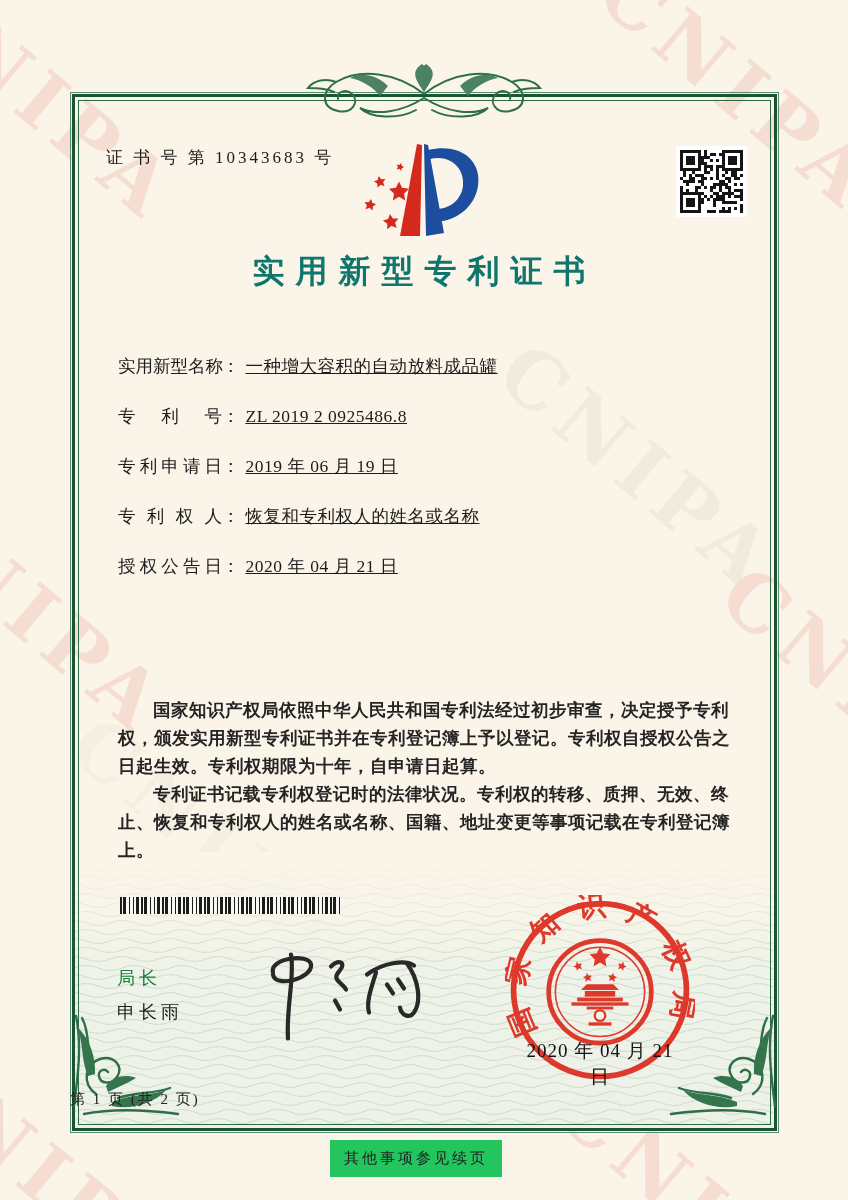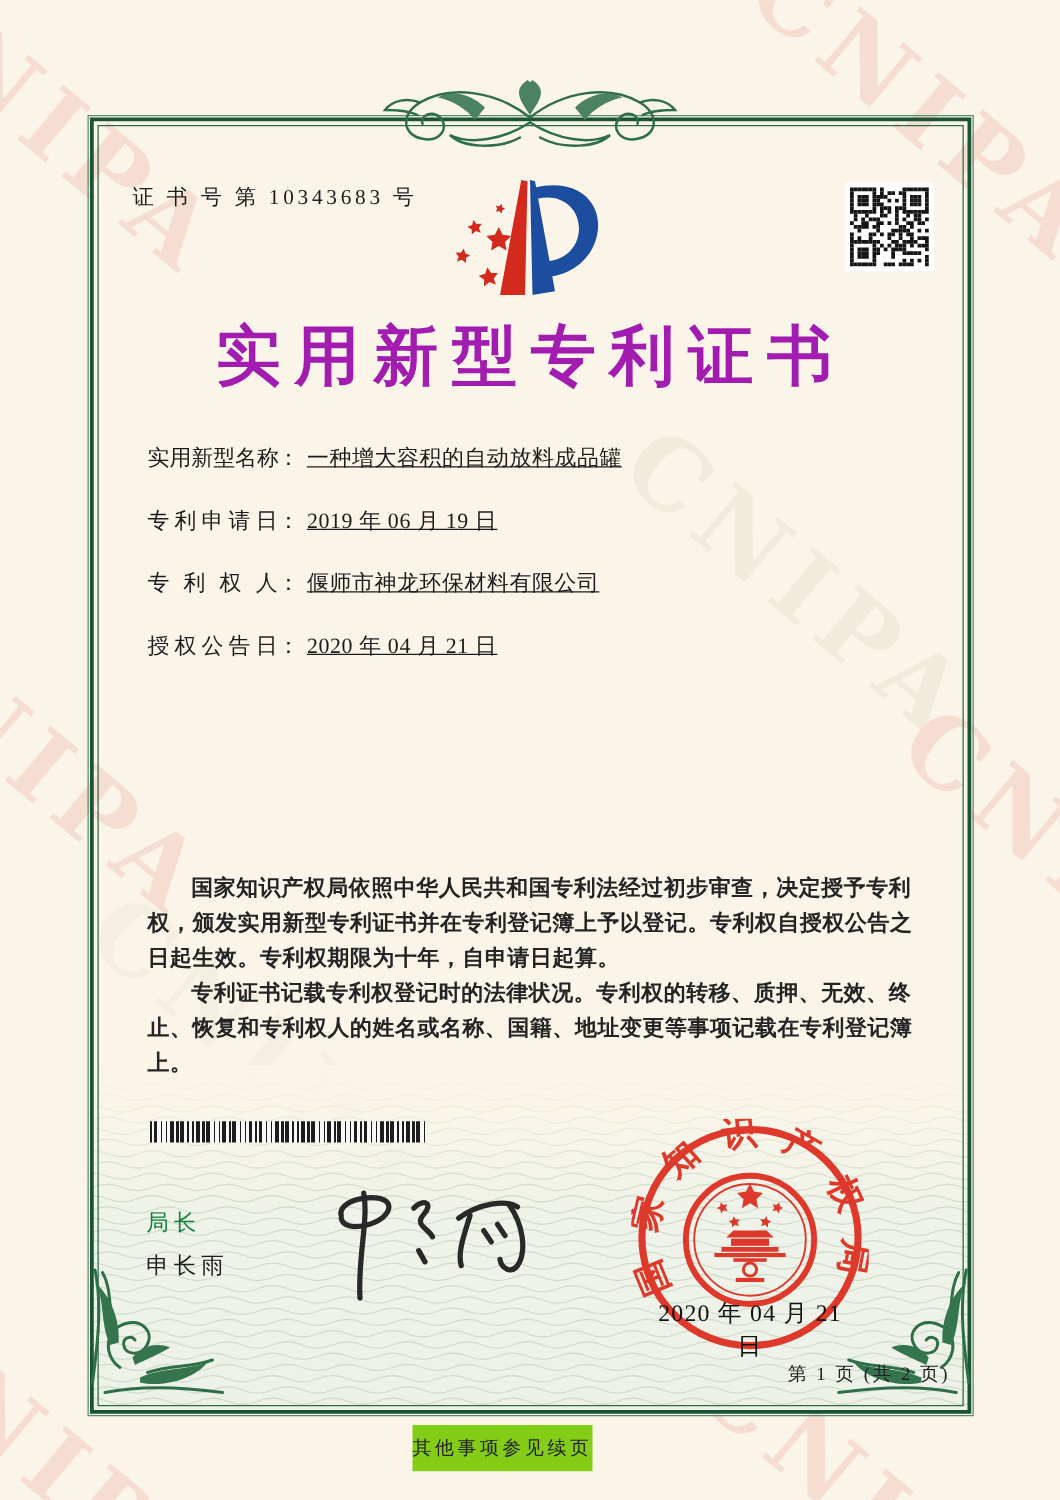--- a/index.html
+++ b/index.html
@@ -58,22 +58,22 @@
     position:absolute;left:676px;top:146px;
     background:#fff;padding:4px;
     display:grid;
     grid-template-columns:repeat(21,3px);
     grid-template-rows:repeat(21,3px);
   }
   .qr i{display:block;}
   .qr i.b{background:#151515;}
   .title{
     position:absolute;left:70px;top:250px;width:709px;
-    text-align:center;font-size:52px;font-weight:bold;
-    letter-spacing:11px;color:#a21caf;
+    text-align:center;font-size:32px;font-weight:bold;
+    letter-spacing:11px;color:#0f766e;
   }
   
   .fields{position:absolute;left:118px;top:354px;width:620px;font-size:17.5px;color:#1c1c1c;text-decoration:underline;}
   .frow{position:relative;height:24px;margin-bottom:26px;white-space:nowrap;}
   .flabel{
     display:inline-block;width:104px;
     text-align:justify;text-align-last:justify;
     vertical-align:top;
   }
   .fcolon{display:inline-block;margin-right:6px;}
@@ -104,25 +104,25 @@
   .signature{position:absolute;left:255px;top:946px;width:200px;height:100px;}
   
   .seal{position:absolute;left:505px;top:895px;width:190px;height:190px;opacity:.92;}
   .seal-date{
     position:absolute;left:518px;top:1038px;width:164px;
     text-align:center;font-size:19px;letter-spacing:1px;color:#111;
   }
   
   .page-indicator{
     position:absolute;left:70px;top:1090px;width:670px;
-    text-align:right;font-size:15px;letter-spacing:2px;color:#222;padding-left:20px;
+    text-align:left;font-size:15px;letter-spacing:2px;color:#222;
   }
   .continuation{
     position:absolute;left:330px;top:1140px;
-    background:#84cc16;padding:9px 0;
+    background:#22c55e;padding:9px 14px;
     font-size:15px;letter-spacing:3px;color:#222;
   }
 </style>
 </head>
 <body>
 
 <div class="page">
 
   <svg width="0" height="0" style="position:absolute" aria-hidden="true">
     <defs>
@@ -700,24 +700,27 @@
       <i class="b"></i>
     </div>
 
   <div class="title">实用新型专利证书</div>
 
   <div class="fields">
     <div class="frow">
       <span class="flabel">实用新型名称</span><span class="fcolon">：</span><span class="fvalue">一种增大容积的自动放料成品罐</span>
     </div>
     <div class="frow">
+      <span class="flabel">专利号</span><span class="fcolon">：</span><span class="fvalue">ZL 2019 2 0925486.8</span>
+    </div>
+    <div class="frow">
       <span class="flabel">专利申请日</span><span class="fcolon">：</span><span class="fvalue">2019 年 06 月 19 日</span>
     </div>
     <div class="frow">
-      <span class="flabel">专利权人</span><span class="fcolon">：</span><span class="fvalue">偃师市神龙环保材料有限公司</span>
+      <span class="flabel">专利权人</span><span class="fcolon">：</span><span class="fvalue">恢复和专利权人的姓名或名称</span>
     </div>
     <div class="frow">
       <span class="flabel">授权公告日</span><span class="fcolon">：</span><span class="fvalue">2020 年 04 月 21 日</span>
     </div>
   </div>
 
   <div class="paras">
     <p>国家知识产权局依照中华人民共和国专利法经过初步审查，决定授予专利权，颁发实用新型专利证书并在专利登记簿上予以登记。专利权自授权公告之日起生效。专利权期限为十年，自申请日起算。</p>
     <p>专利证书记载专利权登记时的法律状况。专利权的转移、质押、无效、终止、恢复和专利权人的姓名或名称、国籍、地址变更等事项记载在专利登记簿上。</p>
   </div>

